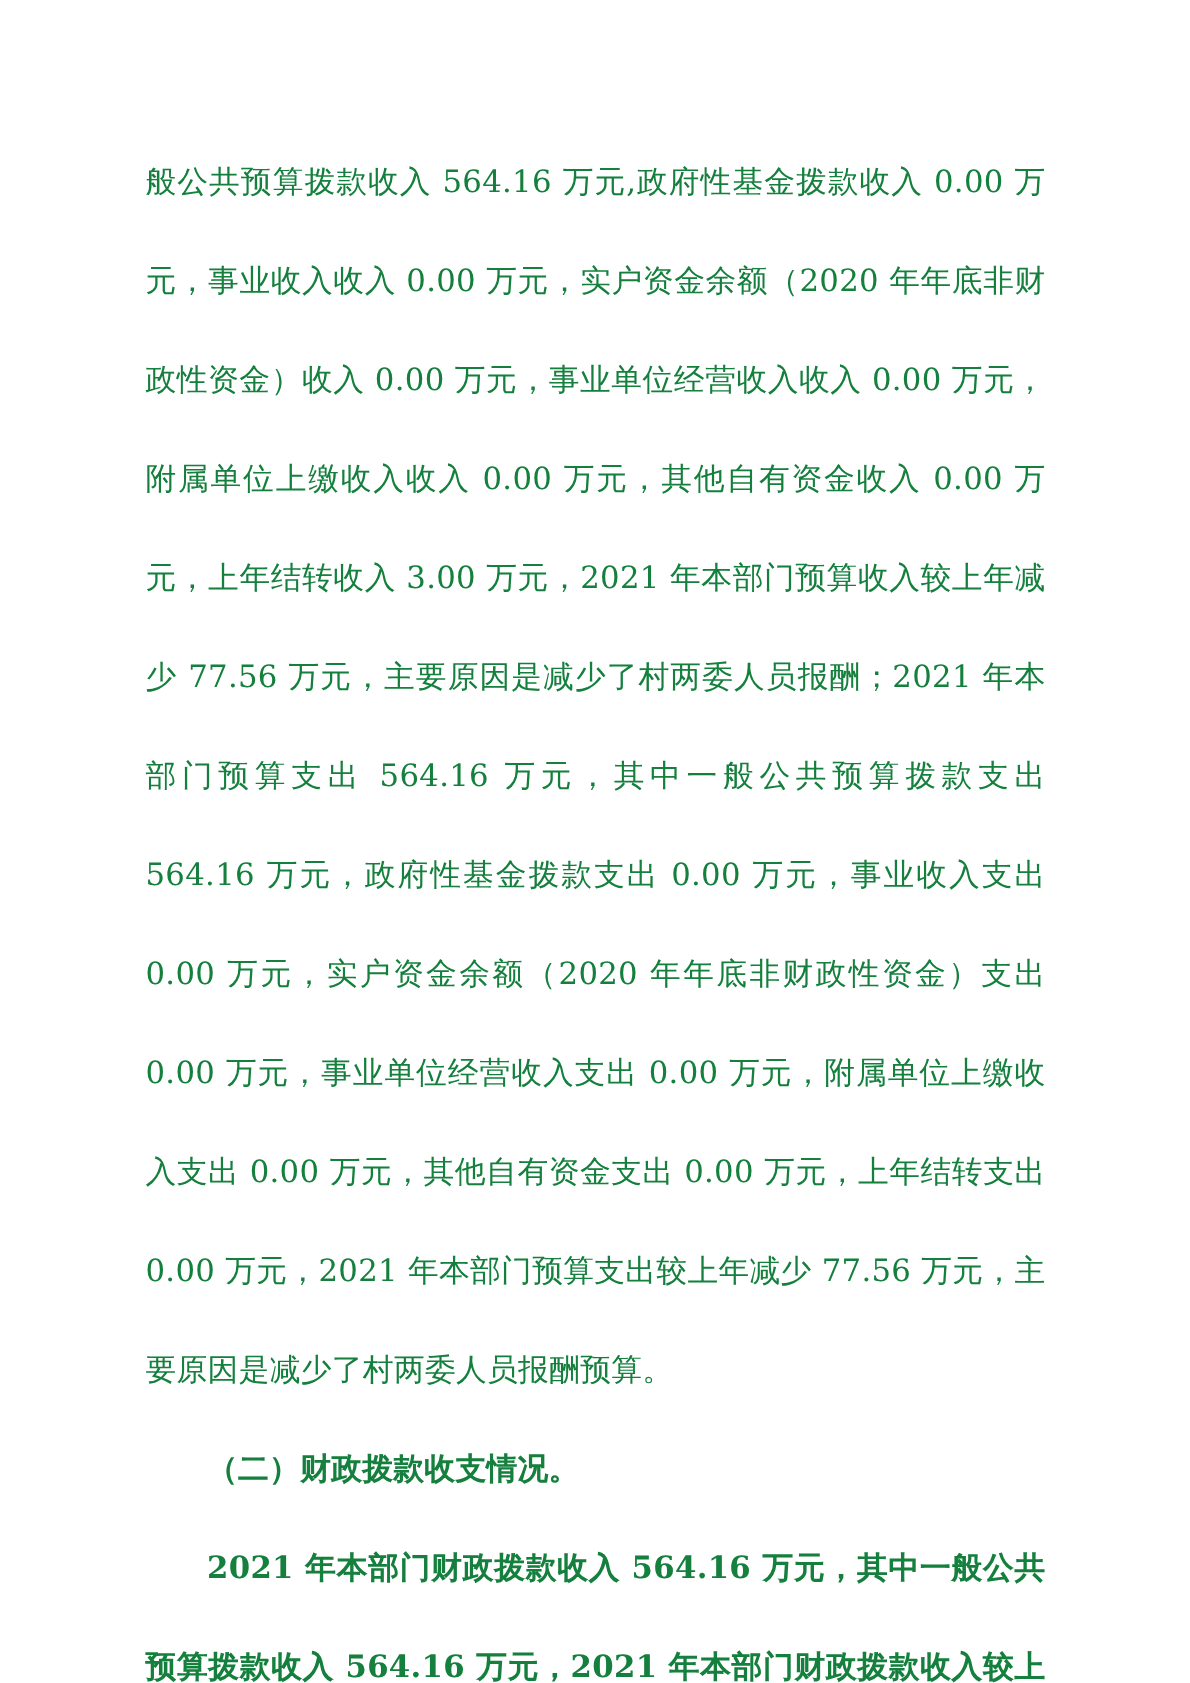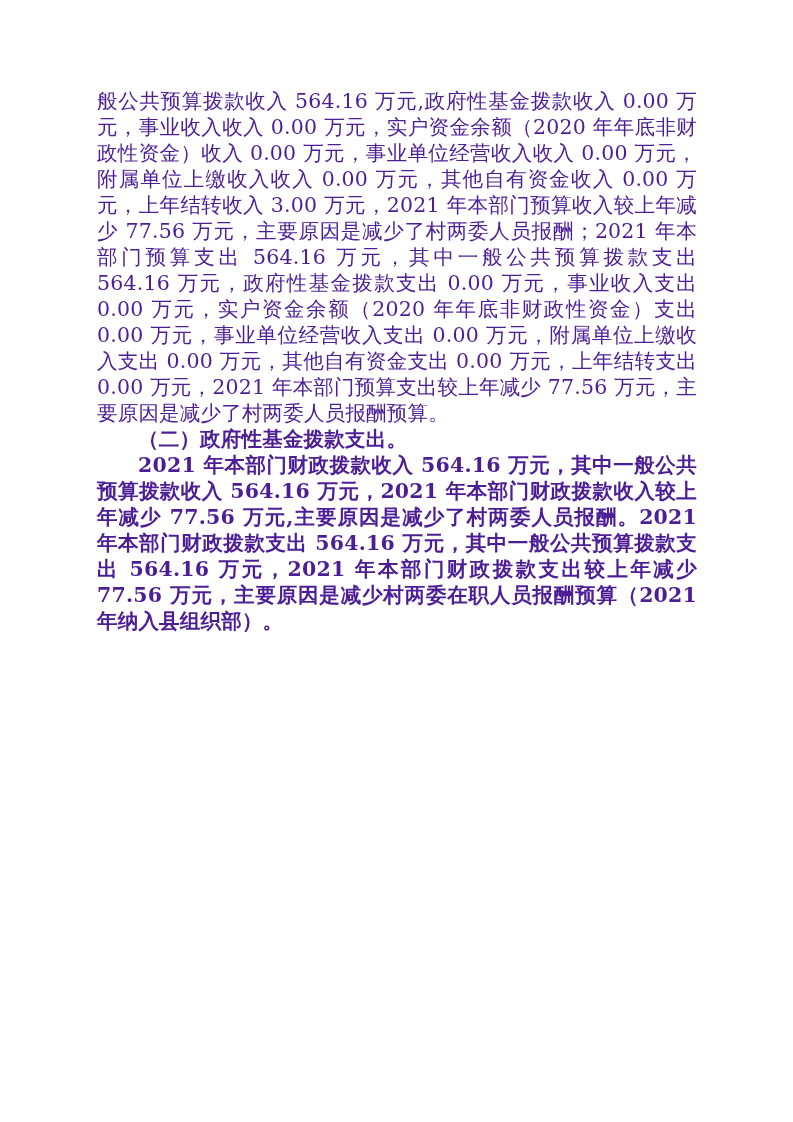--- a/index.html
+++ b/index.html
@@ -17,37 +17,37 @@
   }
   .content {
     position: absolute;
     left: 97px;
     top: 88px;
     width: 600px;
   }
   .para {
     font-family: "DejaVu Serif", "Liberation Serif", serif;
     font-size: 20.5px;
-    line-height: 26px;
-    color: #4c1d95;
+    line-height: 66px;
+    color: #15803d;
     text-align: justify;
     text-justify: inter-ideograph;
     letter-spacing: 0.2px;
     margin: 0;
   }
   .para.indent {
     text-indent: 2em;
     font-weight: bold;
   }
   .para.bold {
     font-weight: bold;
   }
 </style>
 </head>
 <body>
 
 <div class="page">
   <div class="content">
     <p class="para">般公共预算拨款收入 564.16 万元,政府性基金拨款收入 0.00 万元，事业收入收入 0.00 万元，实户资金余额（2020 年年底非财政性资金）收入 0.00 万元，事业单位经营收入收入 0.00 万元，附属单位上缴收入收入 0.00 万元，其他自有资金收入 0.00 万元，上年结转收入 3.00 万元，2021 年本部门预算收入较上年减少 77.56 万元，主要原因是减少了村两委人员报酬；2021 年本部门预算支出 564.16 万元，其中一般公共预算拨款支出 564.16 万元，政府性基金拨款支出 0.00 万元，事业收入支出 0.00 万元，实户资金余额（2020 年年底非财政性资金）支出 0.00 万元，事业单位经营收入支出 0.00 万元，附属单位上缴收入支出 0.00 万元，其他自有资金支出 0.00 万元，上年结转支出 0.00 万元，2021 年本部门预算支出较上年减少 77.56 万元，主要原因是减少了村两委人员报酬预算。</p>
-    <p class="para indent bold">（二）政府性基金拨款支出。</p>
+    <p class="para indent bold">（二）财政拨款收支情况。</p>
     <p class="para indent">2021 年本部门财政拨款收入 564.16 万元，其中一般公共预算拨款收入 564.16 万元，2021 年本部门财政拨款收入较上年减少 77.56 万元,主要原因是减少了村两委人员报酬。2021 年本部门财政拨款支出 564.16 万元，其中一般公共预算拨款支出 564.16 万元，2021 年本部门财政拨款支出较上年减少 77.56 万元，主要原因是减少村两委在职人员报酬预算（2021 年纳入县组织部）。</p>
   </div>
 </div>
 
 </body></html>

